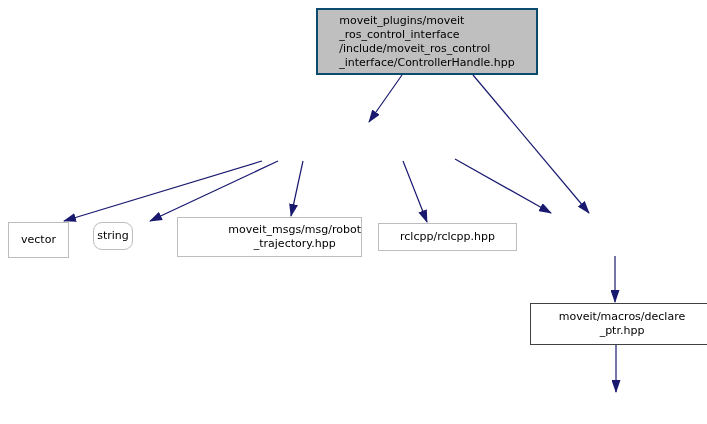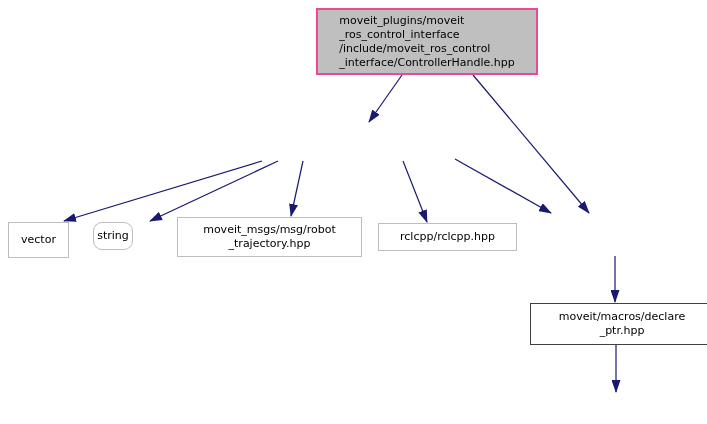--- a/index.html
+++ b/index.html
@@ -38,27 +38,27 @@
     white-space: pre-line;
     text-align: center;
     display: block;
   }
   .node.linked {
     border: 1px solid #404040;
   }
   .n-main {
     left: 316px; top: 8px; width: 222px; height: 67px;
     background: #bfbfbf;
-    border: 2px solid #ec4899;
+    border: 2px solid #0c4a6e;
   }
   .n-main span { text-align: left; }
   .n-cm    { left: 258px; top: 123px; width: 197px; height: 38px; border-color:#2c2c2c; }
   .n-vector{ left: 8px;   top: 222px; width: 61px;  height: 36px; }
   .n-string{ left: 93px;  top: 222px; width: 40px;  height: 28px; border-radius: 9px; }
-  .n-traj  { left: 177px; top: 217px; width: 185px; height: 40px; }
+  .n-traj  { left: 177px; top: 217px; width: 185px; height: 40px; justify-content: flex-end; }
   .n-rclcpp{ left: 378px; top: 223px; width: 139px; height: 28px; }
   .n-cf    { left: 537px; top: 214px; width: 156px; height: 42px; }
   .n-dp    { left: 530px; top: 303px; width: 184px; height: 42px; }
   .n-mem   { left: 575px; top: 393px; width: 85px;  height: 25px; }
   .edge {
     stroke: #191970;
     stroke-width: 1.2;
     fill: none;
   }
 </style>

